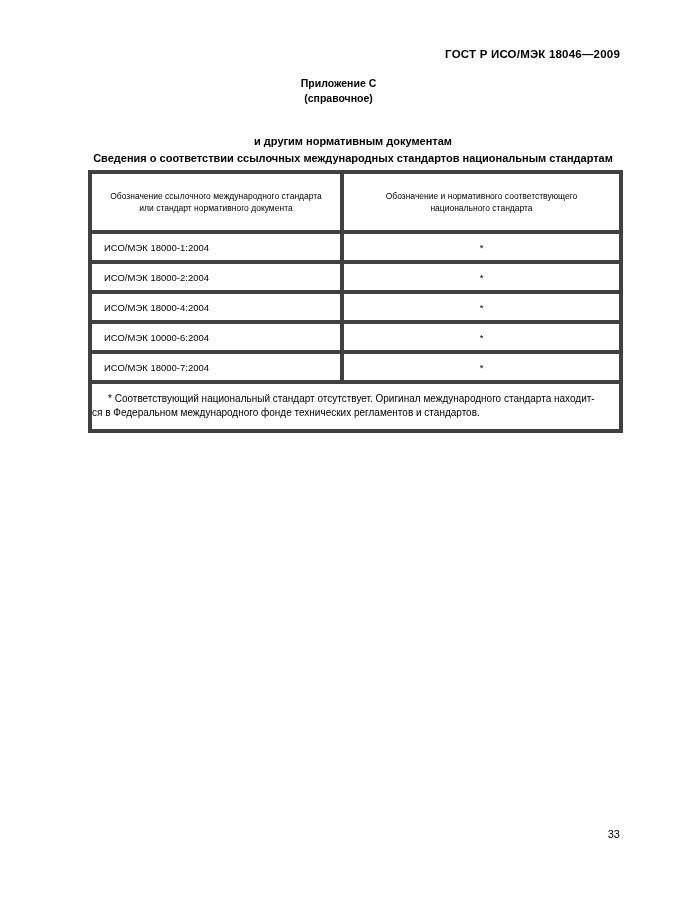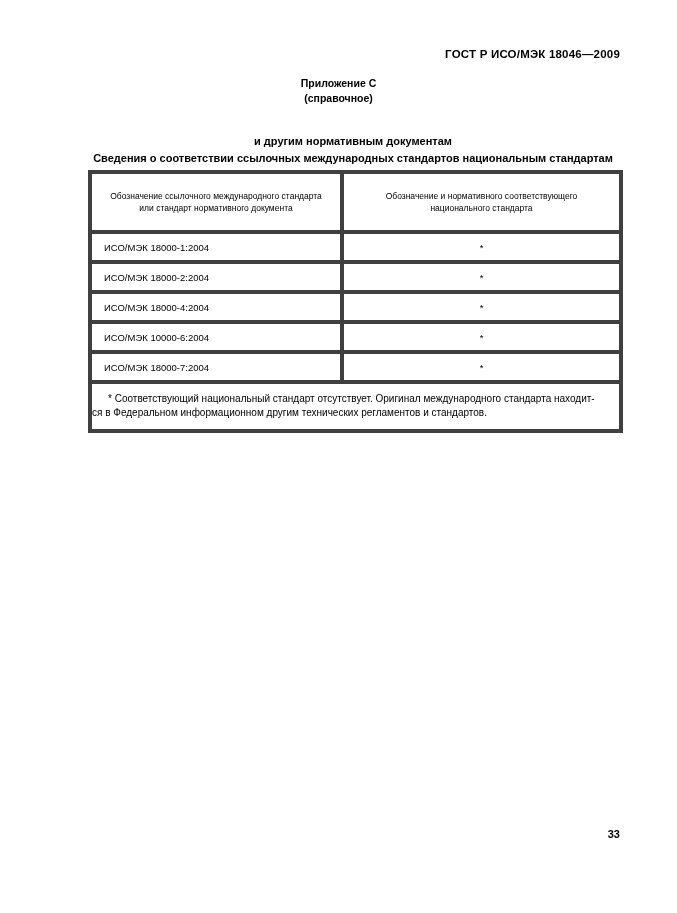--- a/index.html
+++ b/index.html
@@ -90,21 +90,21 @@
   }
   td.note-cell .indent {
     display: inline-block;
     width: 16px;
   }
   .page-number {
     position: absolute;
     right: 57px;
     top: 828px;
     font-size: 11px;
-    font-weight: bold;
+    font-weight: normal;
   }
 </style>
 </head>
 <body>
 
 <div class="page">
 
   <div class="header-line">ГОСТ Р ИСО/МЭК 18046—2009</div>
 
   <div class="annex-title">
@@ -149,21 +149,21 @@
         <td class="left-cell">ИСО/МЭК 10000-6:2004</td>
         <td class="star-cell">*</td>
       </tr>
       <tr>
         <td class="left-cell">ИСО/МЭК 18000-7:2004</td>
         <td class="star-cell">*</td>
       </tr>
       <tr>
         <td class="note-cell" colspan="2">
           <span class="indent"></span><span>* Соответствующий национальный стандарт отсутствует. Оригинал международного стандарта находит-</span><br>
-          <span>ся в Федеральном информационном другим технических регламентов и стандартов.</span>
+          <span>ся в Федеральном международного фонде технических регламентов и стандартов.</span>
         </td>
       </tr>
     </tbody>
   </table>
 
   <div class="page-number">33</div>
 
 </div>
 
 </body></html>

